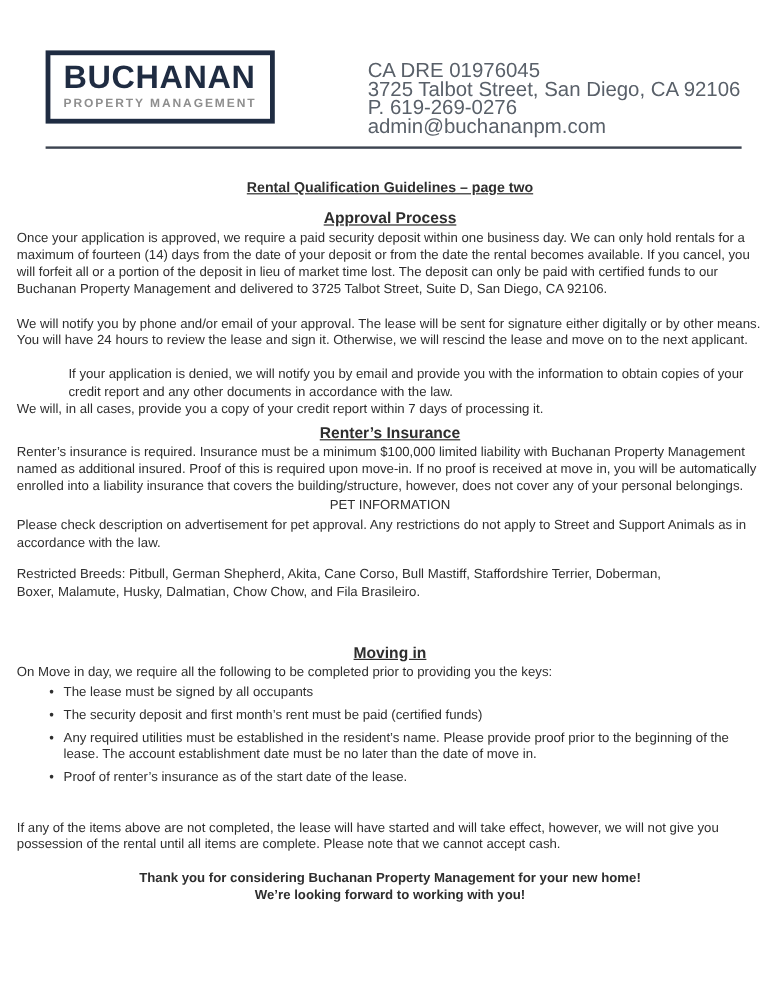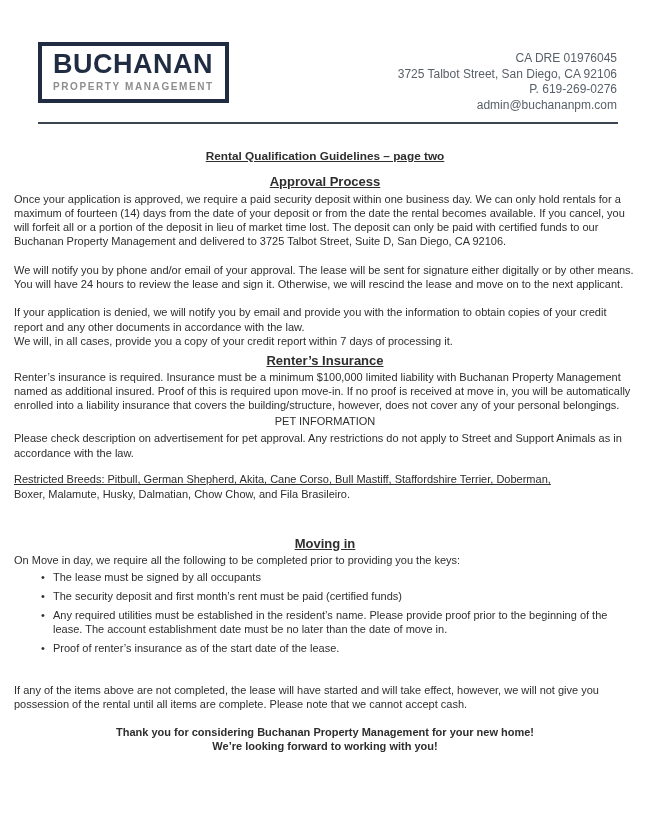--- a/index.html
+++ b/index.html
@@ -37,22 +37,21 @@
   }
   .logo-sub {
     font-size: 10px;
     font-weight: bold;
     letter-spacing: 1.6px;
     color: #8e8e8e;
     margin-top: 3px;
     white-space: nowrap;
   }
   .contact {
-    text-align: right;
-    font-size: 12px;
+    font-size: 17px;
     line-height: 15.5px;
     color: #596069;
     margin-top: 9px;
   }
   .rule {
     border: none;
     border-top: 2px solid #3c4450;
     margin: 9px 32px 0 38px;
   }
 
@@ -136,31 +135,31 @@
   <hr class="rule">
 
   <div class="doc">
 
     <div class="title">Rental Qualification Guidelines – page two</div>
 
     <div class="section-heading">Approval Process</div>
     <p class="para">Once your application is approved, we require a paid security deposit within one business day.  We can only hold rentals for a maximum of fourteen (14) days from the date of your deposit or from the date the rental becomes available.  If you cancel, you will forfeit all or a portion of the deposit in lieu of market time lost.  The deposit can only be paid with certified funds to our Buchanan Property Management and delivered to 3725 Talbot Street, Suite D, San Diego, CA  92106.</p>
     <p class="para">We will notify you by phone and/or email of your approval.  The lease will be sent for signature either digitally or by other means. You will have 24 hours to review the lease and sign it.  Otherwise, we will rescind the lease and move on to the next applicant.</p>
     <p class="para">
-      <span class="line" style="display:block;">If your application is denied, we will notify you by email and provide you with the information to obtain copies of your credit report and any other documents in accordance with the law.</span>
+      <span class="line" style="display:block;margin-left:43px;">If your application is denied, we will notify you by email and provide you with the information to obtain copies of your credit report and any other documents in accordance with the law.</span>
       <span class="line" style="display:block;">We will, in all cases, provide you a copy of your credit report within 7 days of processing it.</span>
     </p>
 
     <div class="section-heading tight">Renter’s Insurance</div>
     <p class="para" style="margin-top:1px;">Renter’s insurance is required.  Insurance must be a minimum $100,000 limited liability with Buchanan Property Management named as additional insured. Proof of this is required upon move-in.  If no proof is received at move in, you will be automatically enrolled into a liability insurance that covers the building/structure, however, does not cover any of your personal belongings.</p>
 
     <div class="pet-heading">PET INFORMATION</div>
     <p class="pet-para">Please check description on advertisement for pet approval. Any restrictions do not apply to Street and Support Animals as in accordance with the law.</p>
     <p class="pet-para">
-      <span class="line" style="display:block;text-decoration:underline;">Restricted Breeds: Pitbull, German Shepherd, Akita, Cane Corso, Bull Mastiff, Staffordshire Terrier, Doberman,</span>
+      <span class="line" style="display:block;">Restricted Breeds: Pitbull, German Shepherd, Akita, Cane Corso, Bull Mastiff, Staffordshire Terrier, Doberman,</span>
       <span class="line" style="display:block;">Boxer, Malamute, Husky, Dalmatian, Chow Chow, and Fila Brasileiro.</span>
     </p>
 
     <div class="section-heading" style="margin-top:34px;">Moving in</div>
     <p class="moving-intro para">On Move in day, we require all the following to be completed prior to providing you the keys:</p>
     <ul class="bullet-list">
       <li class="bullet-item">
         <span class="bullet-dot">•</span>
         <span class="bullet-text">The lease must be signed by all occupants</span>
       </li>

